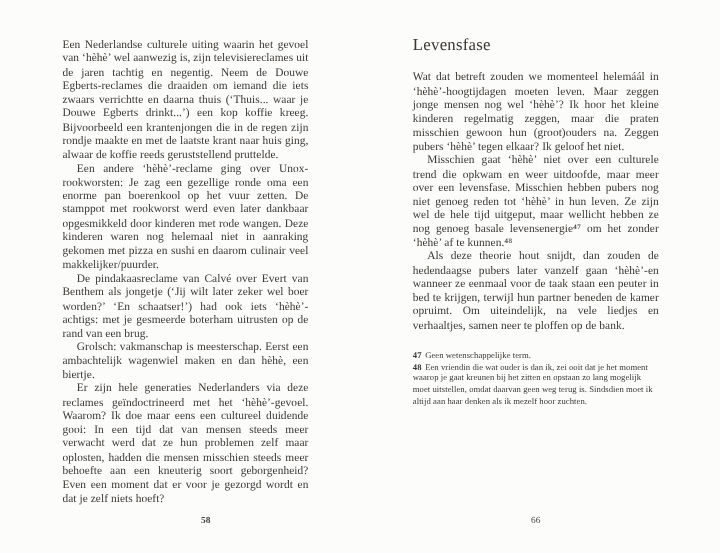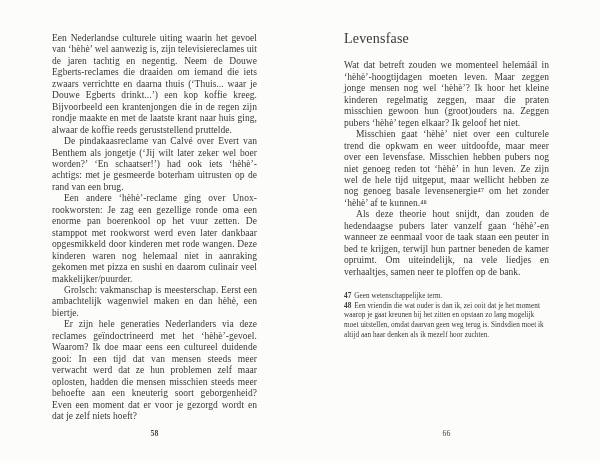--- a/index.html
+++ b/index.html
@@ -62,32 +62,32 @@
     margin-right: 3px;
   }
   .page-number {
     position: absolute;
     top: 429px;
     width: 205px;
     text-align: center;
     font-size: 7.8px;
     color: #45423e;
   }
-  .page--left  .page-number { left: 52px; font-weight: bold; }
+  .page--left  .page-number { left: 69px; font-weight: bold; }
   .page--right .page-number { left: 44px; }
 </style>
 </head>
 <body>
 
 <div class="spread">
   <div class="page page--left">
     <div class="text-block" id="left-blocks">
         <p>Een Nederlandse culturele uiting waarin het gevoel van ‘hèhè’ wel aanwezig is, zijn televisiereclames uit de jaren tachtig en negentig. Neem de Douwe Egberts-reclames die draaiden om iemand die iets zwaars verrichtte en daarna thuis (‘Thuis... waar je Douwe Egberts drinkt...’) een kop koffie kreeg. Bijvoorbeeld een krantenjongen die in de regen zijn rondje maakte en met de laatste krant naar huis ging, alwaar de koffie reeds geruststellend pruttelde.</p>
+        <p class="indent">Een andere ‘hèhè’-reclame ging over Unox-rookworsten: Je zag een gezellige ronde oma een enorme pan boerenkool op het vuur zetten. De stamppot met rookworst werd even later dankbaar opgesmikkeld door kinderen met rode wangen. Deze kinderen waren nog helemaal niet in aanraking gekomen met pizza en sushi en daarom culinair veel makkelijker/puurder.</p>
         <p class="indent">De pindakaasreclame van Calvé over Evert van Benthem als jongetje (‘Jij wilt later zeker wel boer worden?’ ‘En schaatser!’) had ook iets ‘hèhè’-achtigs: met je gesmeerde boterham uitrusten op de rand van een brug.</p>
-        <p class="indent">Een andere ‘hèhè’-reclame ging over Unox-rookworsten: Je zag een gezellige ronde oma een enorme pan boerenkool op het vuur zetten. De stamppot met rookworst werd even later dankbaar opgesmikkeld door kinderen met rode wangen. Deze kinderen waren nog helemaal niet in aanraking gekomen met pizza en sushi en daarom culinair veel makkelijker/puurder.</p>
         <p class="indent">Grolsch: vakmanschap is meesterschap. Eerst een ambachtelijk wagenwiel maken en dan hèhè, een biertje.</p>
         <p class="indent">Er zijn hele generaties Nederlanders via deze reclames geïndoctrineerd met het ‘hèhè’-gevoel. Waarom? Ik doe maar eens een cultureel duidende gooi: In een tijd dat van mensen steeds meer verwacht werd dat ze hun problemen zelf maar oplosten, hadden die mensen misschien steeds meer behoefte aan een kneuterig soort geborgenheid? Even een moment dat er voor je gezorgd wordt en dat je zelf niets hoeft?</p>
       </div>
     <div class="page-number">58</div>
   </div>
   <div class="page page--right">
     <div class="text-block" id="right-blocks">
         <h2 class="book-heading">Levensfase</h2>
         <p>Wat dat betreft zouden we momenteel helemáál in ‘hèhè’-hoogtijdagen moeten leven. Maar zeggen jonge mensen nog wel ‘hèhè’? Ik hoor het kleine kinderen regelmatig zeggen, maar die praten misschien gewoon hun (groot)ouders na. Zeggen pubers ‘hèhè’ tegen elkaar? Ik geloof het niet.</p>
         <p class="indent">Misschien gaat ‘hèhè’ niet over een culturele trend die opkwam en weer uitdoofde, maar meer over een levensfase. Misschien hebben pubers nog niet genoeg reden tot ‘hèhè’ in hun leven. Ze zijn wel de hele tijd uitgeput, maar wellicht hebben ze nog genoeg basale levensenergie⁴⁷ om het zonder ‘hèhè’ af te kunnen.⁴⁸</p>

